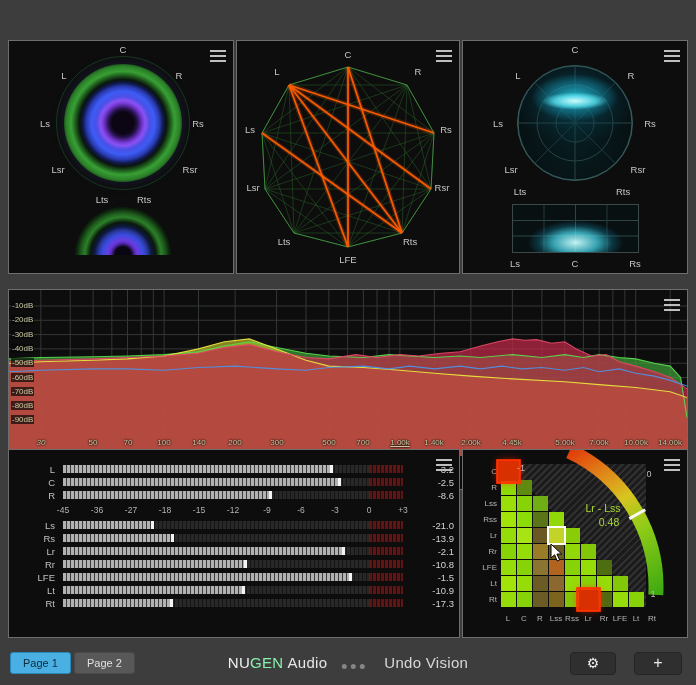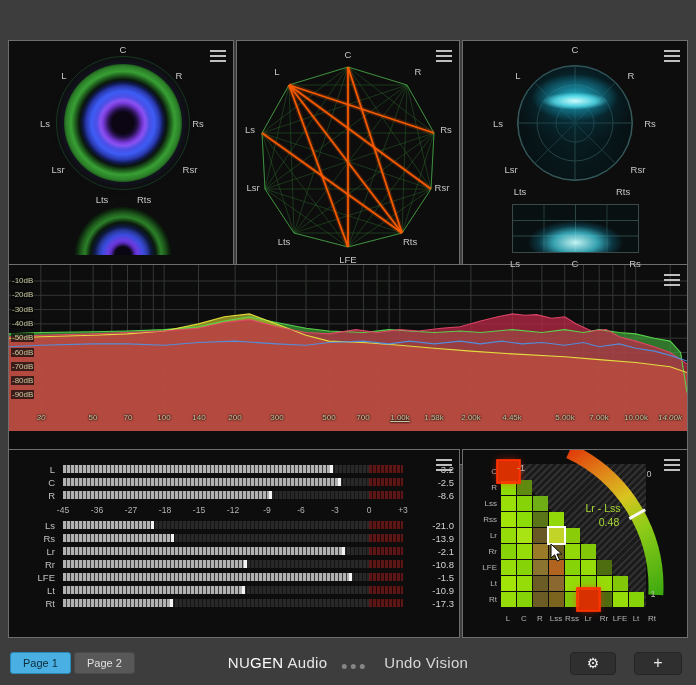--- a/index.html
+++ b/index.html
@@ -87,21 +87,21 @@
   .readout { position:absolute; transform:translate(-50%,-50%); font-size:10.5px; color:#a8d832; z-index:8; white-space:nowrap; }
 
   
   .bottombar { position:absolute; left:0; top:645px; width:696px; height:40px; background:#3d3d3d; }
   .pagebtn { position:absolute; top:7px; height:22px; border-radius:3px; font-size:11px; line-height:20px;
              padding:0 12px; cursor:pointer; text-align:center; }
   .page-active { background:#4ab0e4; border:1px solid #2a88b8; color:#0c2a38; }
   .page-idle { background:#585858; border:1px solid #494949; color:#e0e0e0; }
   .brand { position:absolute; left:50%; transform:translateX(-50%); top:9px; font-size:15px;
            letter-spacing:.3px; white-space:nowrap; color:#efefef; }
-  .brand .gen { color:#ffffff; }
+  .brand .gen { color:#86efac; }
   .brand .audio { color:#e6e6e6; margin-left:4px; }
   .brand .product { color:#d8d8d8; margin-left:10px; }
   .dots { display:inline-block; margin:0 8px 2px 12px; vertical-align:middle; }
   .dots b { display:inline-block; width:5px; height:5px; border-radius:50%; background:#858585; margin:0 2px; }
   .iconbtn { position:absolute; top:7px; width:46px; height:23px; background:#2f2f2f; border:1px solid #242424;
              border-radius:4px; color:#ececec; text-align:center; cursor:pointer; }
   .iconbtn.gear { left:570px; font-size:14px; line-height:21px; }
   .iconbtn.plus { left:634px; width:48px; font-size:16px; line-height:20px; }
 
   .cursor { position:absolute; left:550px; top:543px; z-index:99; pointer-events:none; }
@@ -245,21 +245,21 @@
       <span class="flabel" style="left: 187px; top: 82px;">Rs</span>
       <span class="flabel" style="left: 48px; top: 128px;">Lsr</span>
       <span class="flabel" style="left: 175px; top: 128px;">Rsr</span>
       <span class="flabel" style="left: 57px; top: 150px;">Lts</span>
       <span class="flabel" style="left: 160px; top: 150px;">Rts</span>
       <span class="flabel" style="left: 52px; top: 222px;">Ls</span>
       <span class="flabel" style="left: 112px; top: 222px;">C</span>
       <span class="flabel" style="left: 172px; top: 222px;">Rs</span>
     </section>
 
-  <section class="panel" id="spectrum" style="left:8px;top:264px;width:680px;height:201px">
+  <section class="panel" id="spectrum" style="left:8px;top:289px;width:680px;height:201px">
     <svg id="spectrum-svg" width="678" height="166" viewBox="0 0 678 166">
         <line x1="31.8" y1="0" x2="31.8" y2="166" stroke="#333833" stroke-width="1"></line>
         <line x1="61.2" y1="0" x2="61.2" y2="166" stroke="#333833" stroke-width="1"></line>
         <line x1="84.1" y1="0" x2="84.1" y2="166" stroke="#333833" stroke-width="1"></line>
         <line x1="102.8" y1="0" x2="102.8" y2="166" stroke="#333833" stroke-width="1"></line>
         <line x1="118.5" y1="0" x2="118.5" y2="166" stroke="#333833" stroke-width="1"></line>
         <line x1="132.2" y1="0" x2="132.2" y2="166" stroke="#333833" stroke-width="1"></line>
         <line x1="144.3" y1="0" x2="144.3" y2="166" stroke="#333833" stroke-width="1"></line>
         <line x1="155.1" y1="0" x2="155.1" y2="166" stroke="#333833" stroke-width="1"></line>
         <line x1="189.5" y1="0" x2="189.5" y2="166" stroke="#333833" stroke-width="1"></line>
@@ -313,27 +313,27 @@
         <span class="fql" style="left: 32px; font-style: italic;">30</span>
         <span class="fql" style="left: 84px;">50</span>
         <span class="fql" style="left: 119px;">70</span>
         <span class="fql" style="left: 155px;">100</span>
         <span class="fql" style="left: 190px;">140</span>
         <span class="fql" style="left: 226px;">200</span>
         <span class="fql" style="left: 268px;">300</span>
         <span class="fql" style="left: 320px;">500</span>
         <span class="fql" style="left: 354px;">700</span>
         <span class="fql" style="left: 391px; text-decoration: underline;">1.00k</span>
-        <span class="fql" style="left: 425px;">1.58k</span>
+        <span class="fql" style="left: 425px;">1.40k</span>
         <span class="fql" style="left: 462px;">2.00k</span>
         <span class="fql" style="left: 503px;">4.45k</span>
         <span class="fql" style="left: 556px;">5.00k</span>
         <span class="fql" style="left: 590px;">7.00k</span>
         <span class="fql" style="left: 627px;">10.00k</span>
-        <span class="fql" style="left: 661px; font-style: italic;">14.00k</span>
+        <span class="fql" style="left: 661px;">14.00k</span>
       </div>
     <div class="menu">
         <i></i>
         <i></i>
         <i></i>
       </div>
   </section>
 
   <section class="panel" id="meters-body" style="left:8px;top:449px;width:452px;height:189px">
     <div class="menu">

